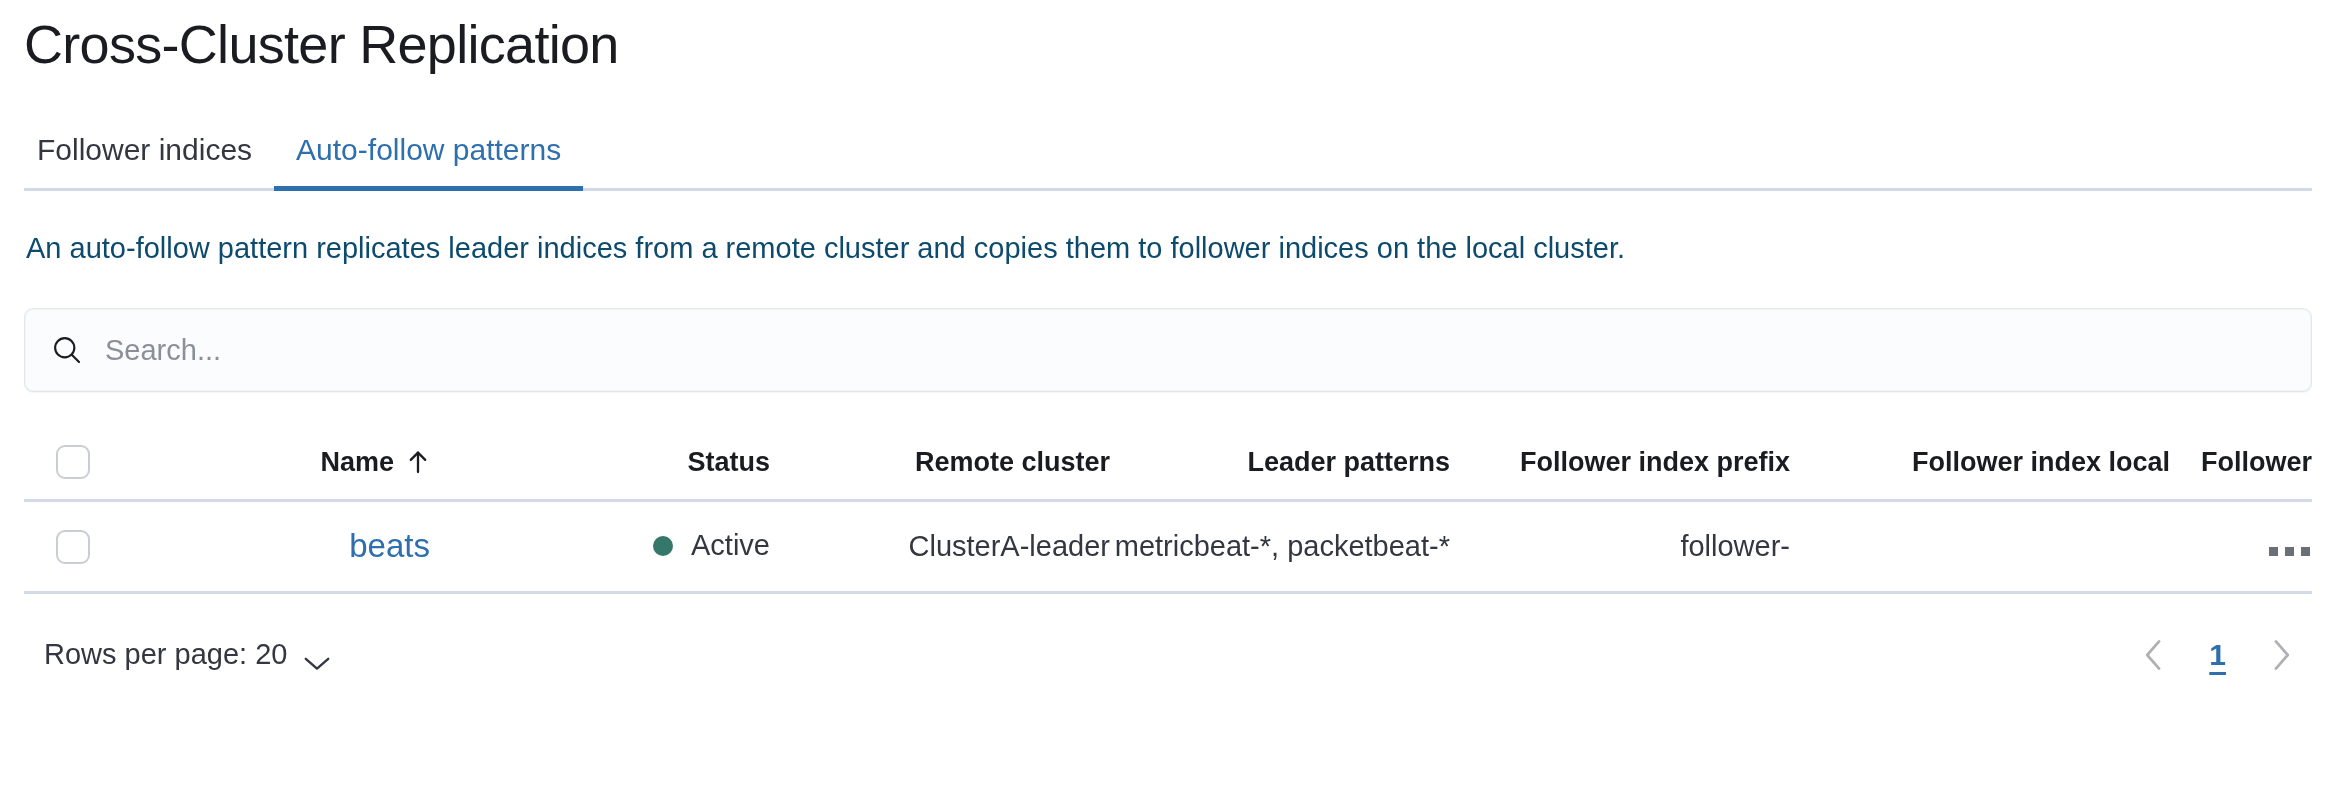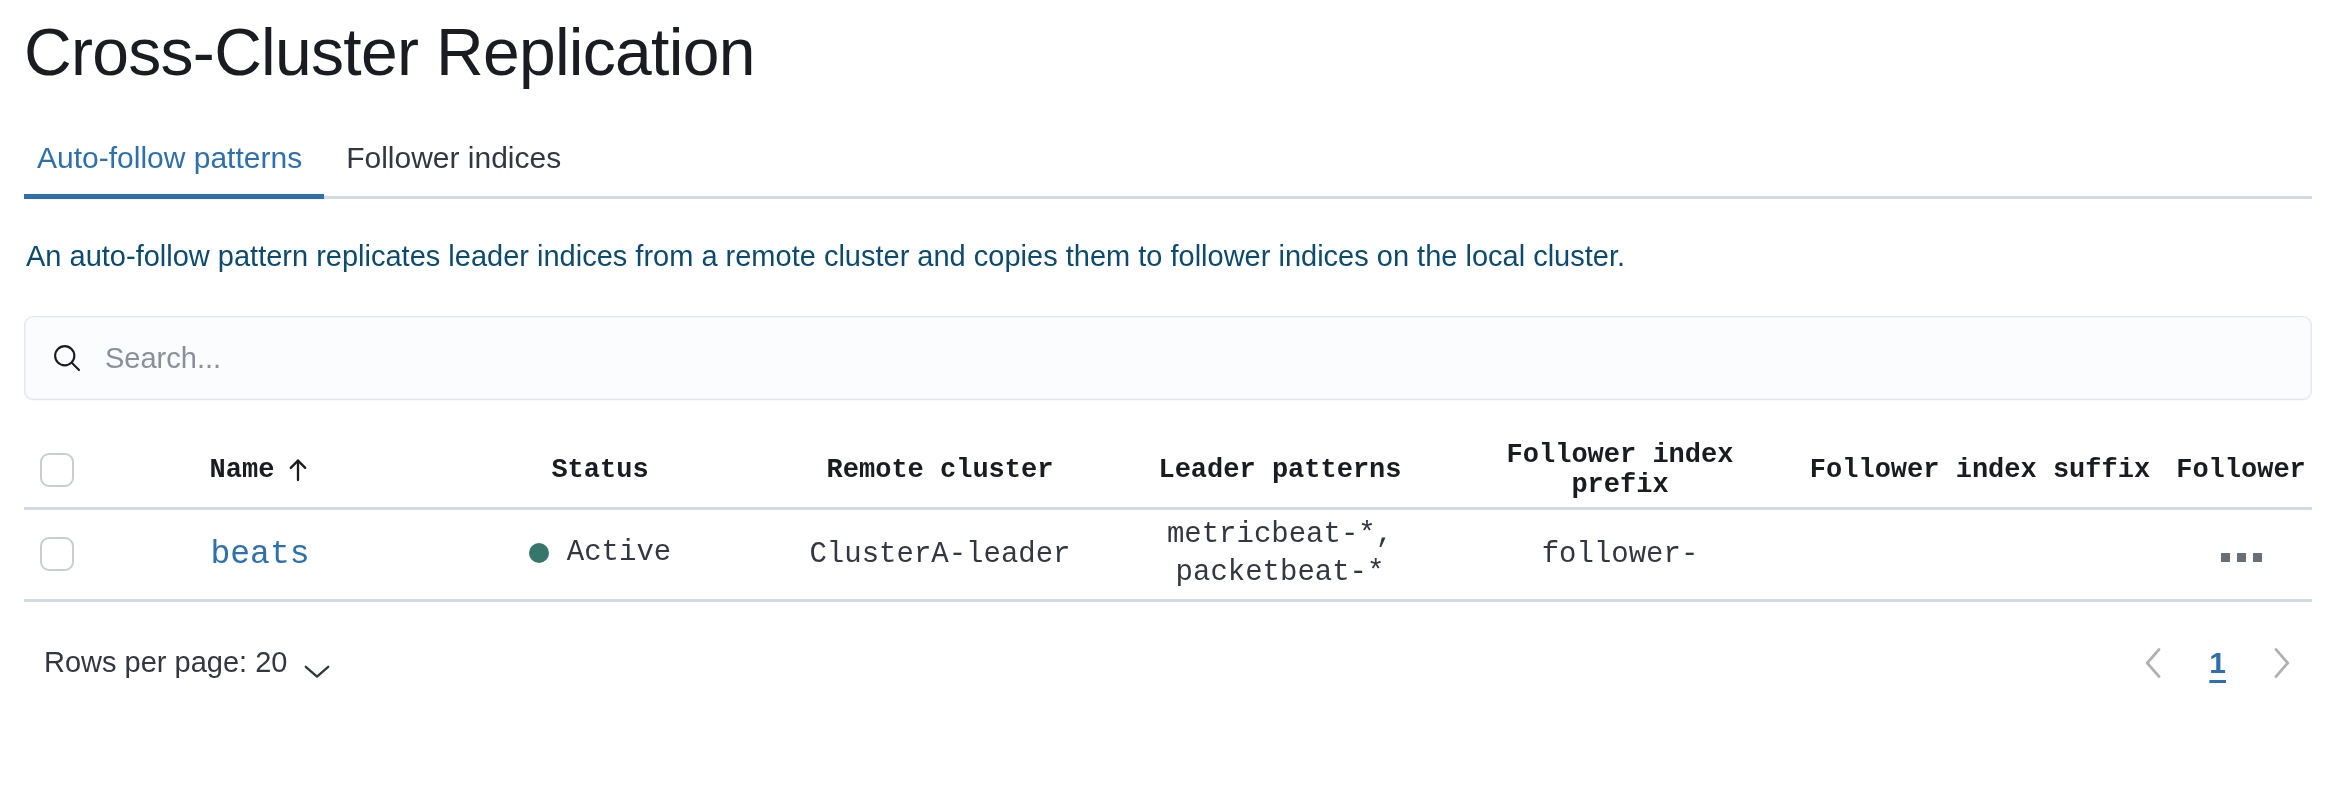--- a/index.html
+++ b/index.html
@@ -19,27 +19,27 @@
   .page {
     position: relative;
     width: 2336px;
     height: 800px;
     box-sizing: border-box;
     padding: 0 24px;
   }
 
   
   .page-title {
-    font-size: 66px;
+    font-size: 54px;
     line-height: 80px;
     font-weight: 400;
     color: #1a1c21;
     letter-spacing: -0.7px;
     margin: 0;
-    padding-top: 12px;
+    padding-top: 4px;
     white-space: nowrap;
   }
 
   
   .tabs {
     display: flex;
     align-items: flex-end;
     margin-top: 42px;
     height: 62px;
     border-bottom: 3px solid #d3dae6;
@@ -136,24 +136,23 @@
   .search-input::placeholder { color: #8a8f99; opacity: 1; }
 
   
   .data-table {
     width: 100%;
     border-collapse: collapse;
     margin-top: 34px;
     table-layout: fixed;
   }
   .data-table th, .data-table td {
-    text-align: center;
+    text-align: right;
     padding: 0;
     vertical-align: middle;
-    font-family: Liberation Mono, monospace;
   }
   thead tr { height: 74px; }
   thead th {
     font-size: 27px;
     font-weight: 700;
     color: #1a1c21;
     border-bottom: 3px solid #d3dae6;
     vertical-align: middle;
   }
   tbody tr { height: 92px; }
@@ -271,22 +270,22 @@
   }
 </style>
 </head>
 <body>
 
 <div class="page">
 
   <h1 class="page-title">Cross-Cluster Replication</h1>
 
   <div class="tabs">
+    <button class="tab">Follower indices</button>
     <button class="tab active">Auto-follow patterns</button>
-    <button class="tab">Follower indices</button>
   </div>
 
   <div class="intro-row">
     <div class="intro-text">An auto-follow pattern replicates leader indices from a remote cluster and copies them to follower indices on the local cluster.</div>
   </div>
 
   <div class="search-bar">
     <span class="search-icon">
       <svg viewBox="0 0 24 24" width="32" height="32" fill="none" stroke="#1a1c21" stroke-width="1.6" stroke-linecap="round">
         <circle cx="10.3" cy="10.3" r="7.2"></circle>
@@ -320,21 +319,21 @@
                 <line x1="8" y1="16" x2="8" y2="2.5"></line>
                 <polyline points="3,7.5 8,2.5 13,7.5"></polyline>
               </svg>
             </span>
           </span>
         </th>
         <th>Status</th>
         <th>Remote cluster</th>
         <th>Leader patterns</th>
         <th>Follower index prefix</th>
-        <th>Follower index suffix</th>
+        <th>Follower index local</th>
         <th class="th-actions">Follower</th>
       </tr>
     </thead>
     <tbody>
       <tr>
         <td>
           <span class="checkbox"></span>
         </td>
         <td>
           <a class="name-link" href="#">beats</a>

